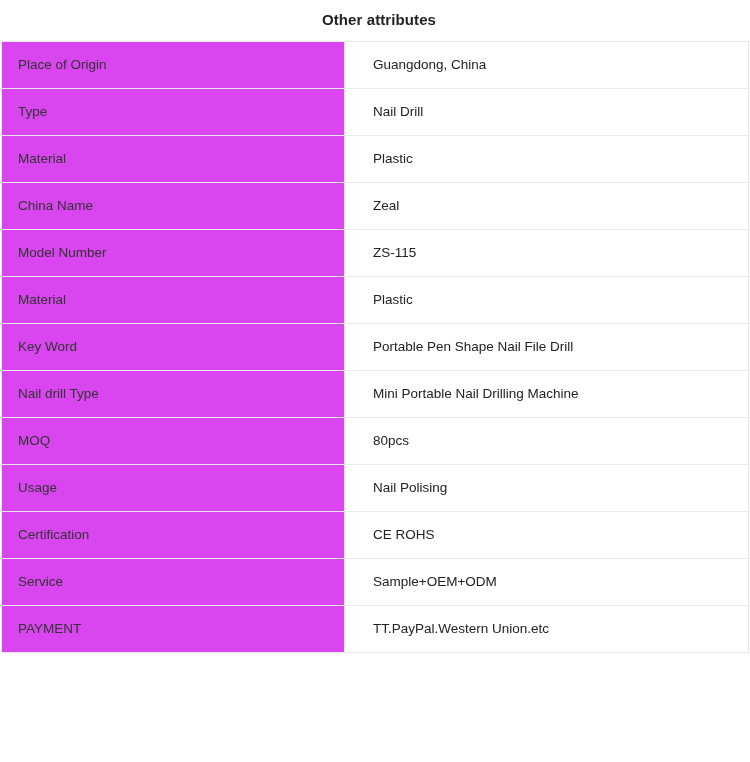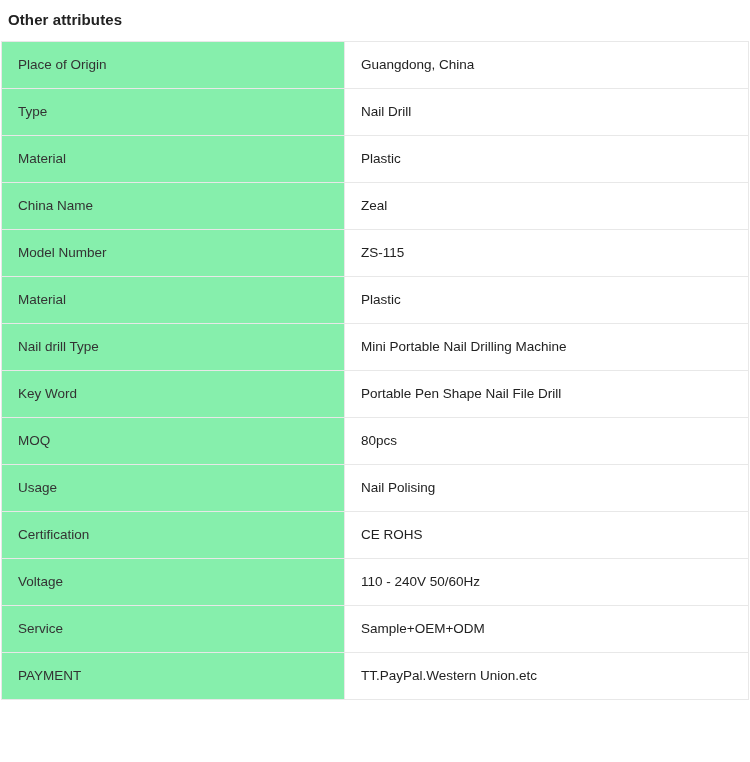--- a/index.html
+++ b/index.html
@@ -18,20 +18,21 @@
     width: 750px;
     box-sizing: border-box;
     padding: 0 0 0 0;
   }
   .section-title {
     font-size: 15px;
     font-weight: bold;
     color: #222222;
     padding: 11px 0 13px 8px;
     letter-spacing: 0.1px;
+    text-align: center;
   }
   .attr-table {
     width: 748px;
     border-collapse: collapse;
     table-layout: fixed;
     border-top: 1px solid #e8e8e8;
     border-left: 1px solid #e8e8e8;
     margin-left: 1px;
   }
   .attr-table tr {
@@ -44,27 +45,27 @@
     color: #333333;
     padding: 0 0 0 16px;
     vertical-align: middle;
     line-height: 18px;
     white-space: nowrap;
     overflow: hidden;
     text-overflow: ellipsis;
   }
   .attr-table td.attr-name {
     width: 326px;
-    background: #86efac;
+    background: #d946ef;
     color: #333333;
   }
   .attr-table td.attr-value {
     background: #ffffff;
     color: #222222;
-    padding-left: 16px;
+    padding-left: 28px;
   }
 </style>
 </head>
 <body>
 
 <div class="page">
   <div class="section-title">Other attributes</div>
   <table class="attr-table">
     <tbody>
       <tr>
@@ -85,44 +86,40 @@
       </tr>
       <tr>
         <td class="attr-name">Model Number</td>
         <td class="attr-value">ZS-115</td>
       </tr>
       <tr>
         <td class="attr-name">Material</td>
         <td class="attr-value">Plastic</td>
       </tr>
       <tr>
+        <td class="attr-name">Key Word</td>
+        <td class="attr-value">Portable Pen Shape Nail File Drill</td>
+      </tr>
+      <tr>
         <td class="attr-name">Nail drill Type</td>
         <td class="attr-value">Mini Portable Nail Drilling Machine</td>
-      </tr>
-      <tr>
-        <td class="attr-name">Key Word</td>
-        <td class="attr-value">Portable Pen Shape Nail File Drill</td>
       </tr>
       <tr>
         <td class="attr-name">MOQ</td>
         <td class="attr-value">80pcs</td>
       </tr>
       <tr>
         <td class="attr-name">Usage</td>
         <td class="attr-value">Nail Polising</td>
       </tr>
       <tr>
         <td class="attr-name">Certification</td>
         <td class="attr-value">CE ROHS</td>
       </tr>
       <tr>
-        <td class="attr-name">Voltage</td>
-        <td class="attr-value">110 - 240V 50/60Hz</td>
-      </tr>
-      <tr>
         <td class="attr-name">Service</td>
         <td class="attr-value">Sample+OEM+ODM</td>
       </tr>
       <tr>
         <td class="attr-name">PAYMENT</td>
         <td class="attr-value">TT.PayPal.Western Union.etc</td>
       </tr>
     </tbody>
   </table>
 </div>

